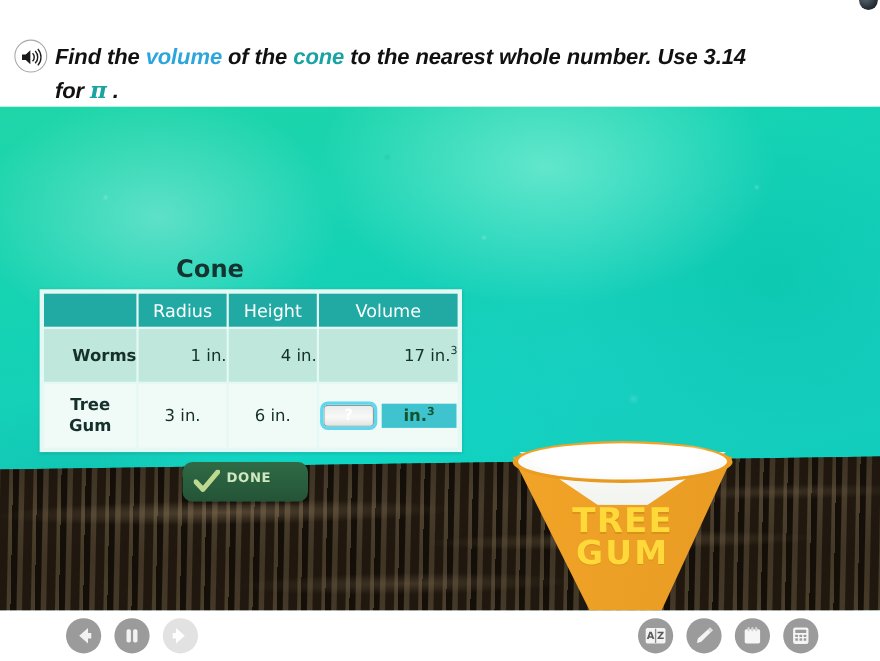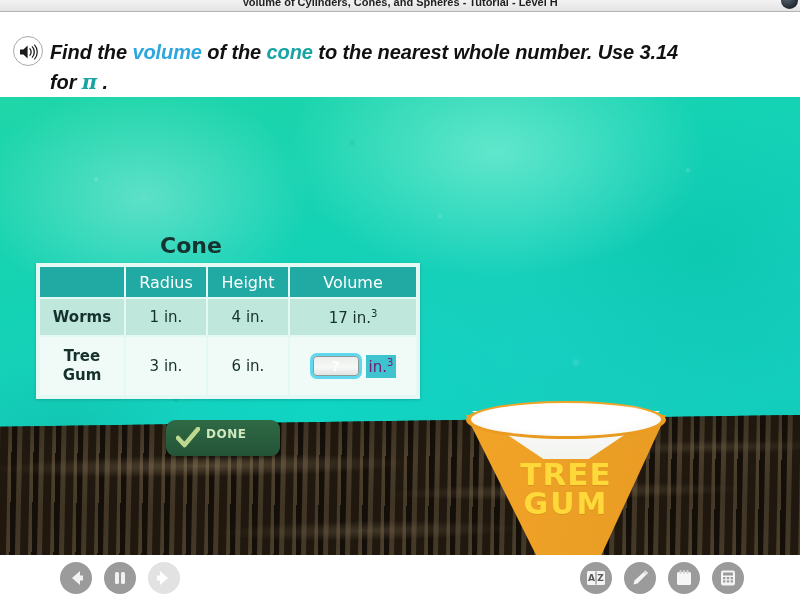--- a/index.html
+++ b/index.html
@@ -158,44 +158,44 @@
   .dtable th {
     background: #21a9a4; color: #ffffff;
     font-weight: normal; font-size: 16px;
     height: 30px;
   }
   .c-corner { background: transparent; width: 84px; }
   .c-label  { width: 84px; }
   .c-rad    { width: 80px; }
   .c-hei    { width: 80px; }
   .c-vol    { width: 126px; }
-  tr.row-worms td { background: #bfe7dc; height: 36px; }
+  tr.row-worms td { background: #bfe7dc; height: 48px; text-align: right; }
   tr.row-tree  td { background: #f0faf6; height: 58px; }
   tr.row-worms td.c-label, tr.row-tree td.c-label { font-weight: bold; }
   .sup { font-size: 10px; vertical-align: super; }
   .twoline { line-height: 19px; }
 
   .ansbox {
     display: inline-block; vertical-align: middle;
     width: 52px; height: 26px;
     border: 3px solid #5ed7ef;
     border-radius: 7px;
     background: linear-gradient(180deg, #e9ecea 0%, #f7f9f7 55%, #dfe3e0 100%);
     box-shadow: inset 0 0 0 1px #8e9a97;
     position: relative;
   }
   .ansbox .qmark {
     position: absolute; inset: 0;
     line-height: 20px; font-size: 14px; color: #ffffff; font-weight: bold;
   }
   .unit-hl {
     display: inline-block; vertical-align: middle;
-    margin-left: 4px; padding: 2px 3px;
-    background: #3fc4cf; color: #701a75;
-    font-weight: normal; font-size: 15px;
+    margin-left: 4px; padding: 2px 20px;
+    background: #3fc4cf; color: #14532d;
+    font-weight: bold; font-size: 15px;
   }
 
   
   .done-btn {
     position: absolute; left: 166px; top: 323px;
     width: 114px; height: 36px;
     border-radius: 9px;
     background: linear-gradient(180deg, #2f6a45 0%, #245437 100%);
     box-shadow: 0 2px 3px rgba(0,0,0,.30);
     cursor: pointer;
@@ -229,23 +229,20 @@
   .ti-dict { left: 580px; }
   .ti-pen  { left: 624px; }
   .ti-note { left: 668px; }
   .ti-calc { left: 712px; }
 </style>
 </head>
 <body>
 
 <div id="app">
 
-  <div class="titlebar">
-    <div class="titlebar-text">Volume of Cylinders, Cones, and Spheres - Tutorial - Level H</div>
-  </div>
   <div class="titlebar-dot"></div>
 
   <div class="question">
     <div class="speaker">
       <svg width="20" height="18" viewBox="0 0 20 18" aria-hidden="true">
         <path d="M1 6.5h3.4L8.6 2.6v12.8L4.4 11.5H1z" fill="#1a1a1a"></path>
         <path d="M10.6 5.4a5 5 0 0 1 0 7.2" stroke="#1a1a1a" stroke-width="1.3" fill="none"></path>
         <path d="M13 3.4a8 8 0 0 1 0 11.2" stroke="#1a1a1a" stroke-width="1.3" fill="none"></path>
         <path d="M15.4 1.6a11 11 0 0 1 0 14.8" stroke="#1a1a1a" stroke-width="1.2" fill="none"></path>
       </svg>

